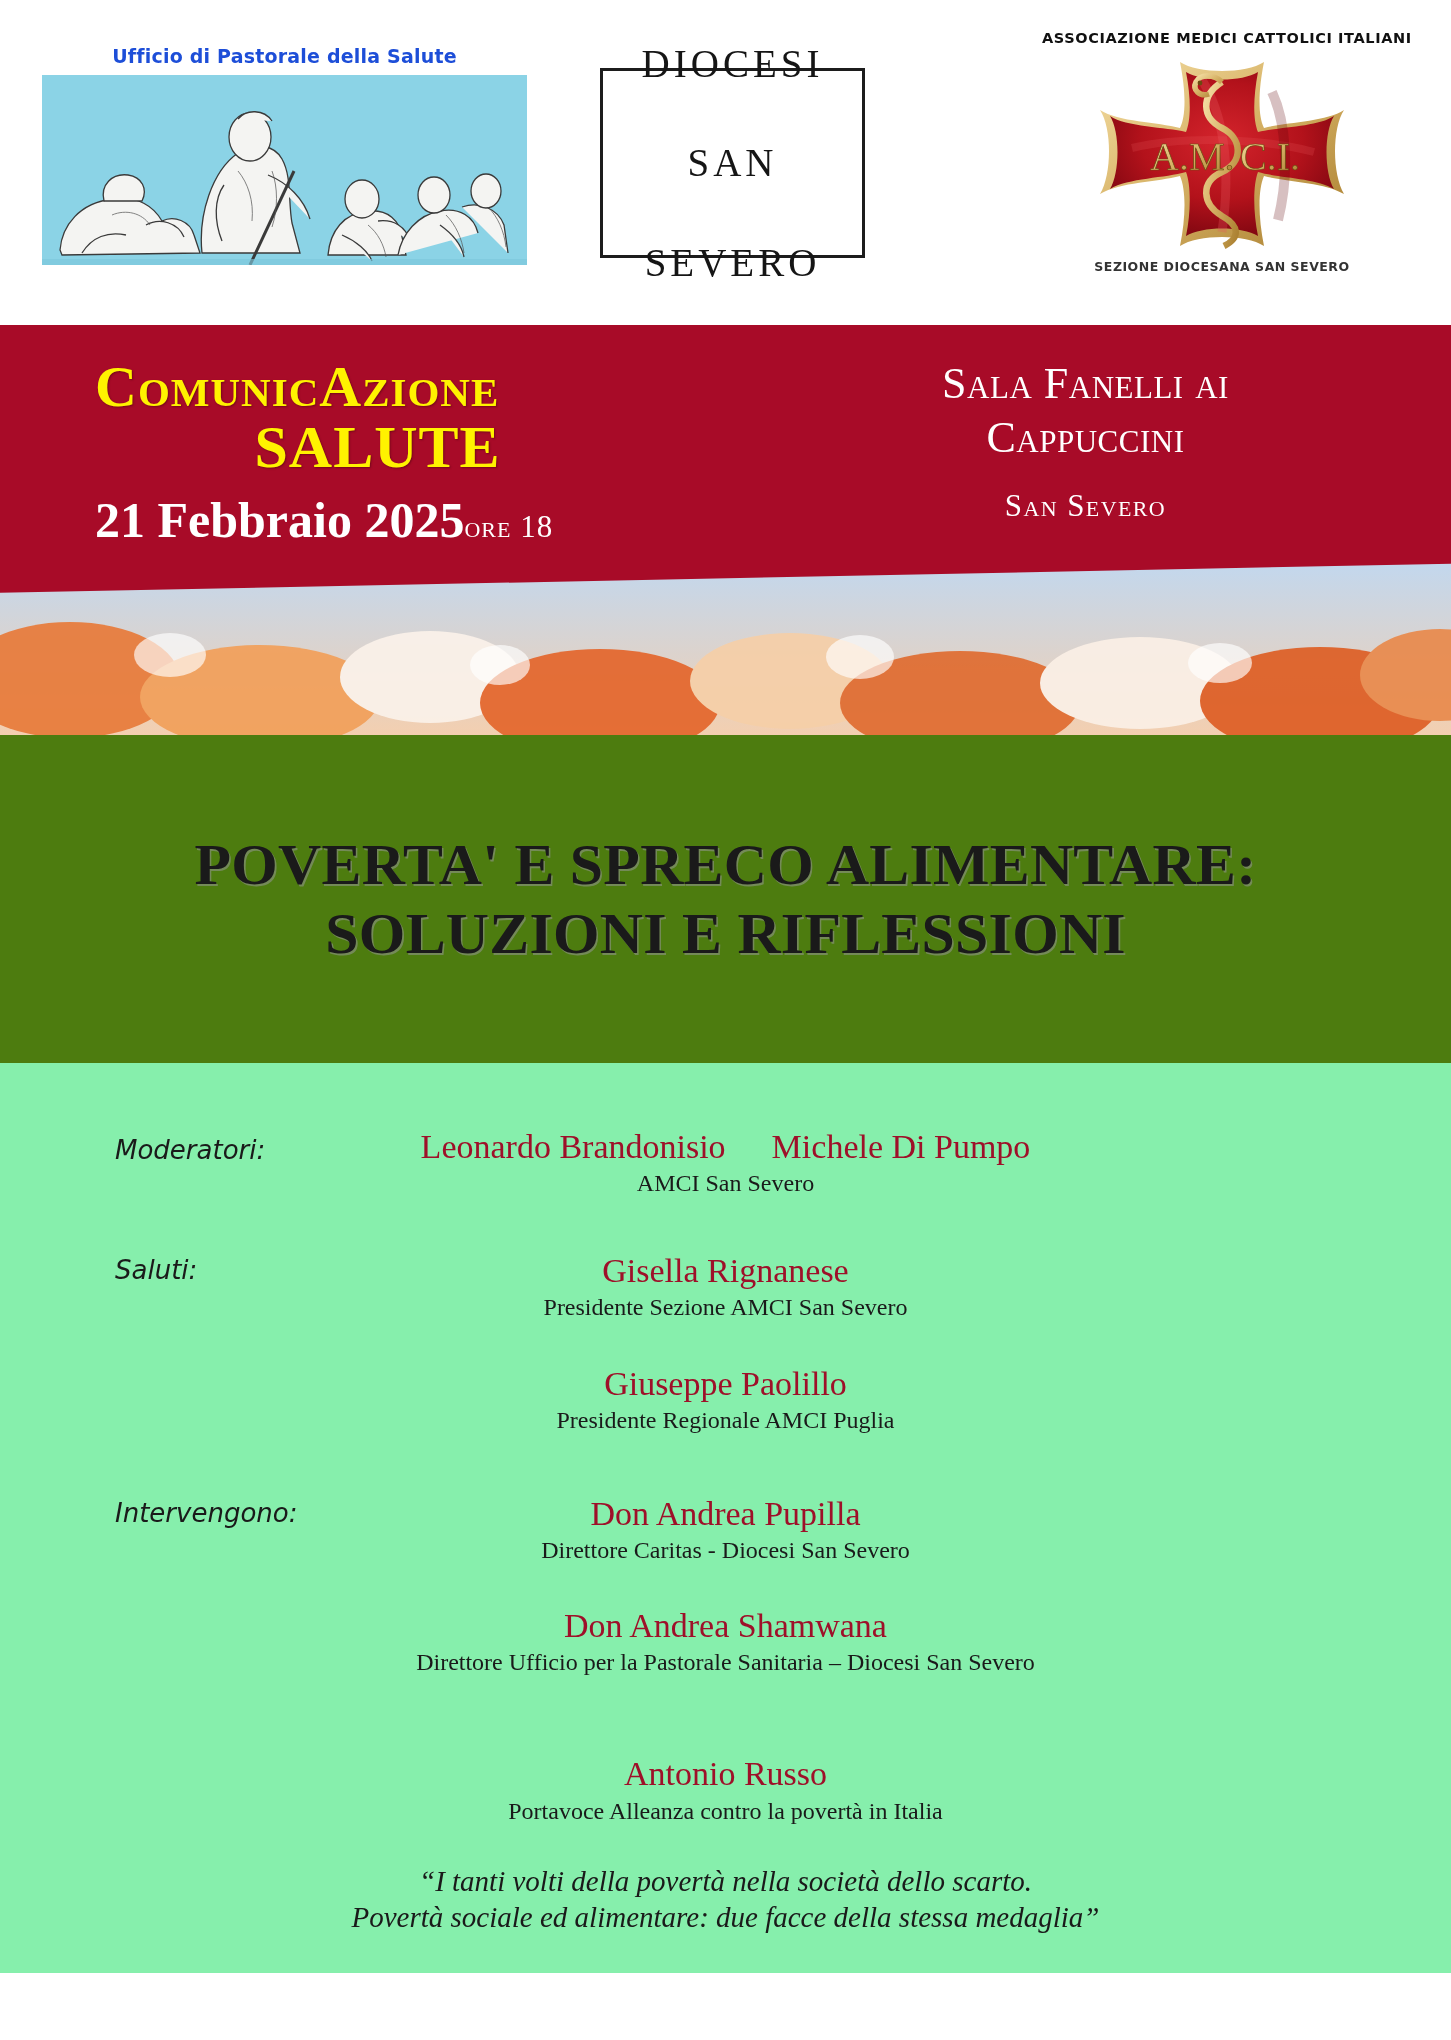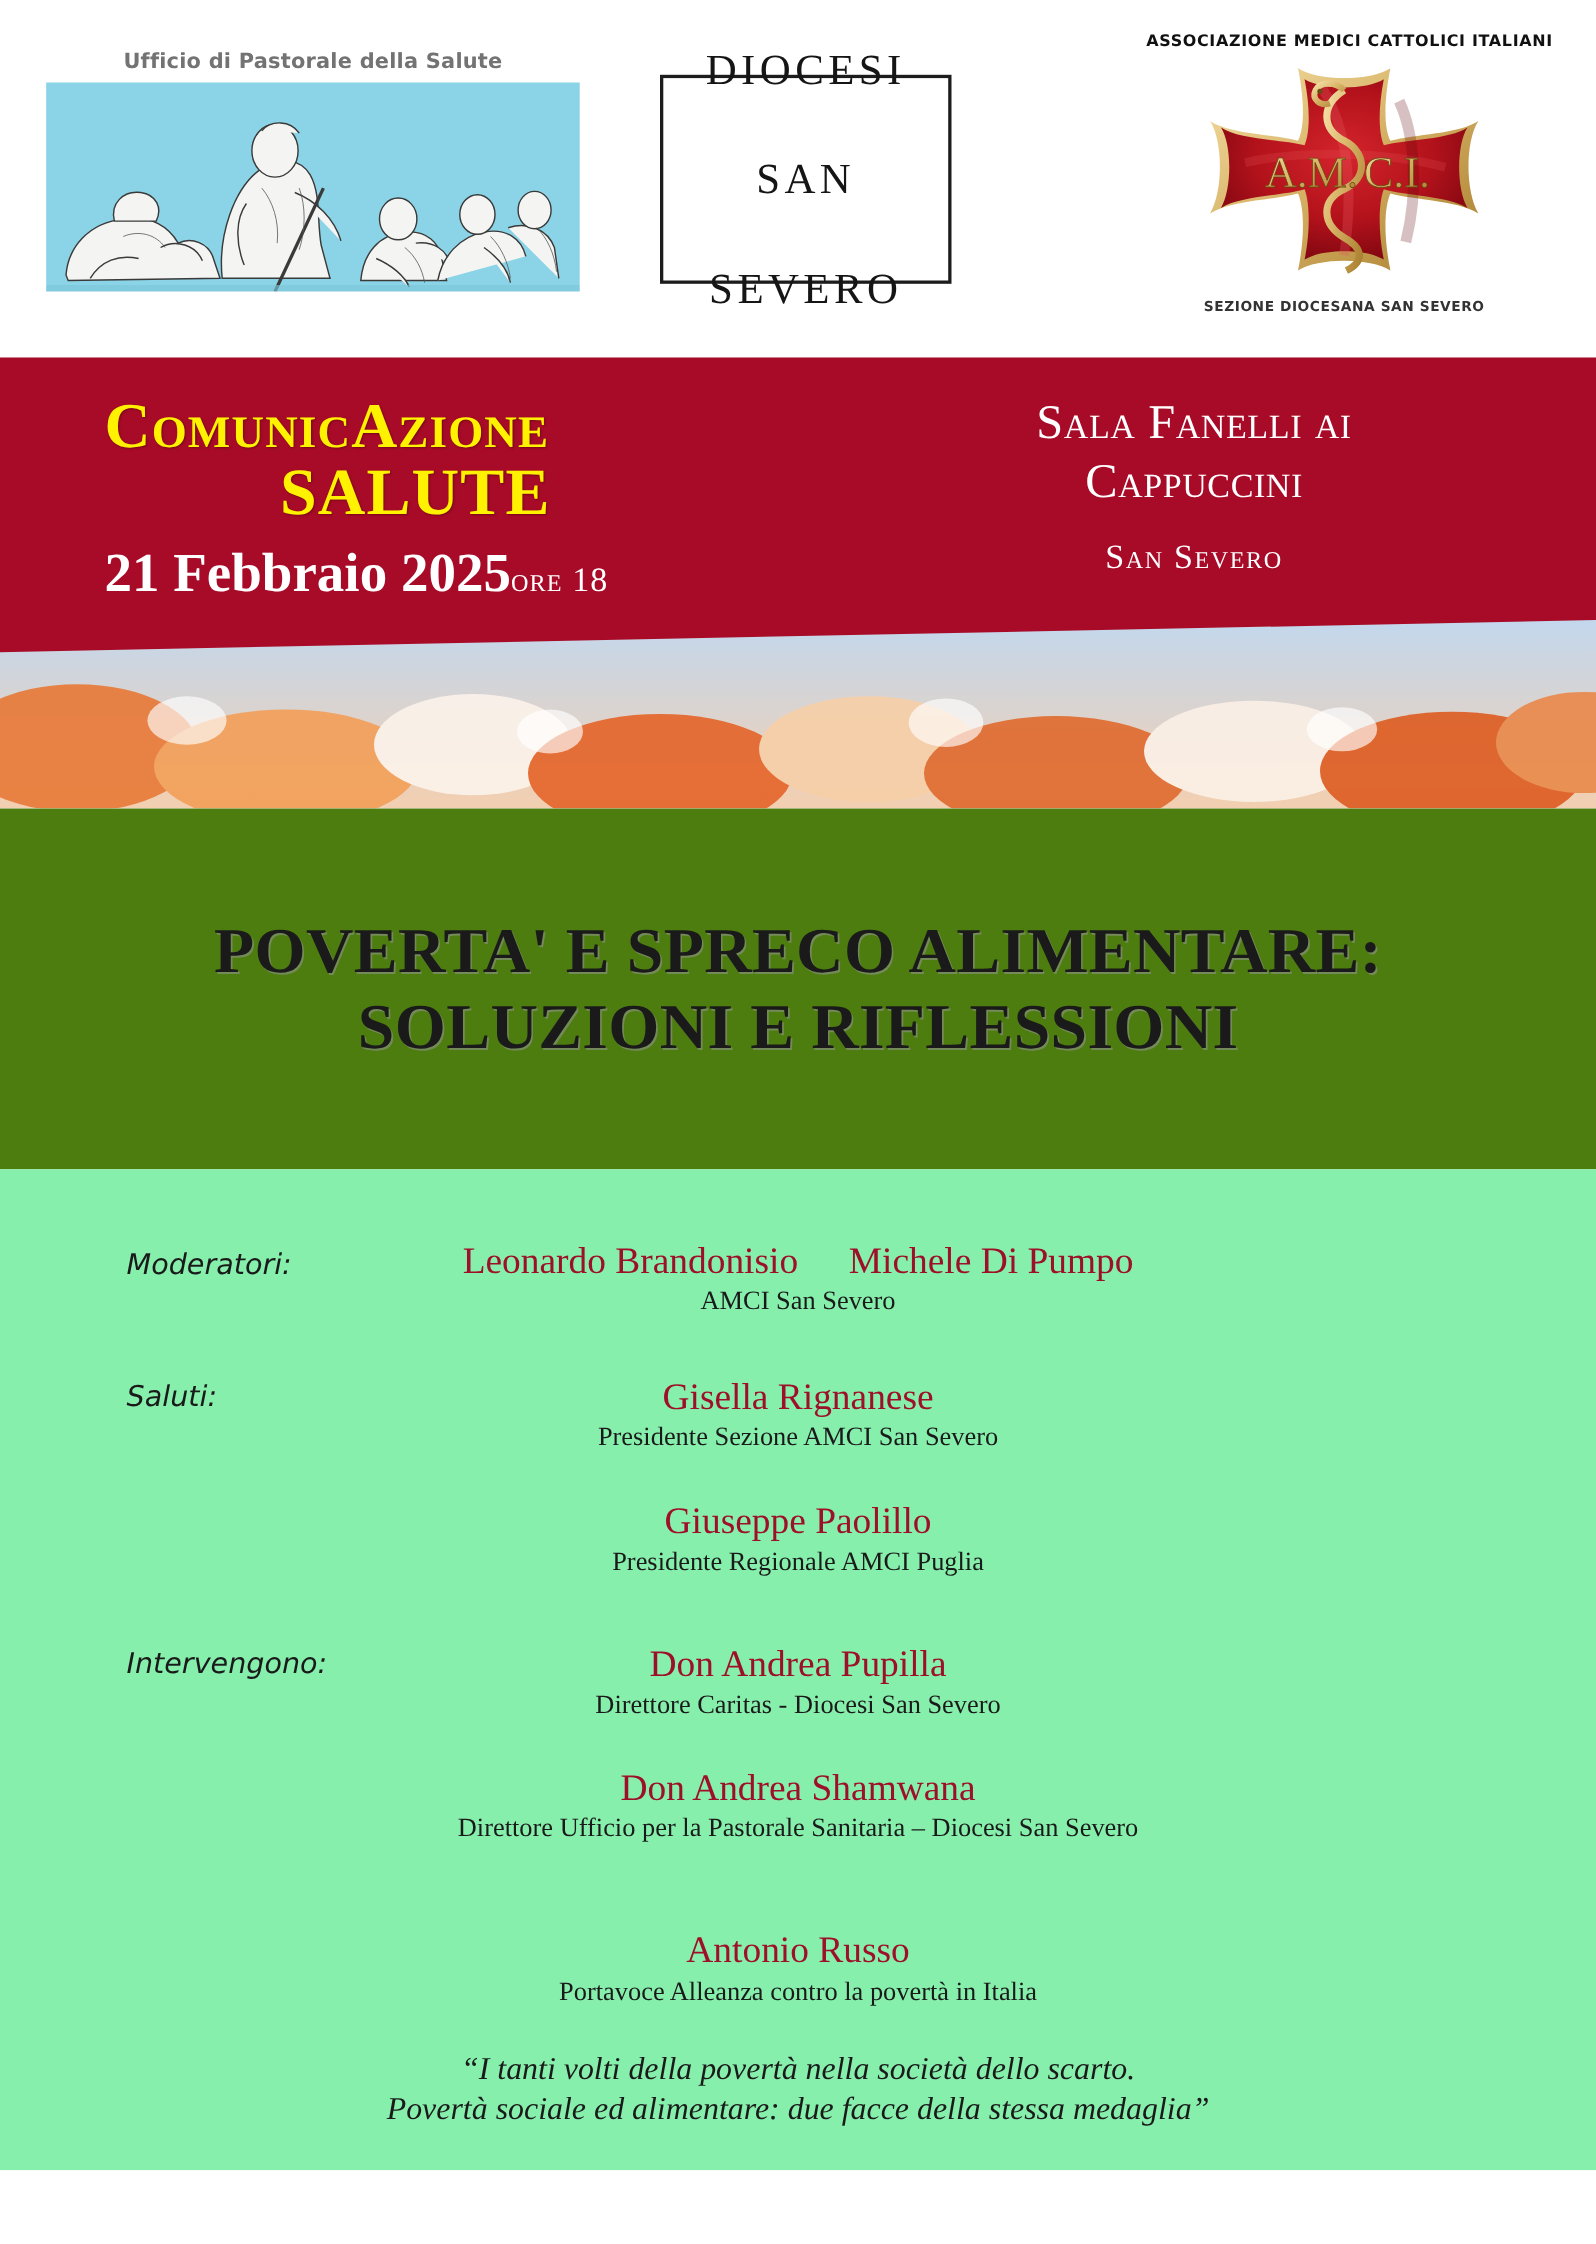--- a/index.html
+++ b/index.html
@@ -13,21 +13,21 @@
   
   .header {
     position:absolute; left:0; top:0; width:1451px; height:325px;
     background:#ffffff;
   }
 
   
   .logo-pastorale { position:absolute; left:42px; top:45px; width:485px; }
   .logo-pastorale .cap {
     font-family:"DejaVu Sans", sans-serif;
-    font-weight:bold; font-size:19px; color:#737373;
+    font-weight:bold; font-size:19px; color:#1d4ed8;
     text-align:center; letter-spacing:.2px;
     margin-bottom:8px;
   }
   .pastorale-art {
     width:485px; height:190px; background:#8BD3E6;
     position:relative; overflow:hidden;
   }
   .pastorale-art svg { position:absolute; left:0; bottom:0; }
 
   
@@ -50,21 +50,21 @@
   .logo-amci .amci-top {
     font-family:"DejaVu Sans", sans-serif;
     font-weight:bold; font-size:14.5px; color:#111;
     text-align:center; letter-spacing:.6px; white-space:nowrap;
   }
   .amci-art { width:300px; height:205px; margin:6px auto 0; position:relative; }
   .logo-amci .amci-bot {
     font-family:"DejaVu Sans", sans-serif;
     font-weight:bold; font-size:12.5px; color:#333;
     text-align:center; letter-spacing:.5px; white-space:nowrap;
-    margin-top:14px;
+    margin-top:2px;
   }
 
   
   .band {
     position:absolute; left:0; top:325px; width:1451px; height:410px;
     overflow:hidden;
   }
   .floral { position:absolute; inset:0; }
 
   .redbanner {

